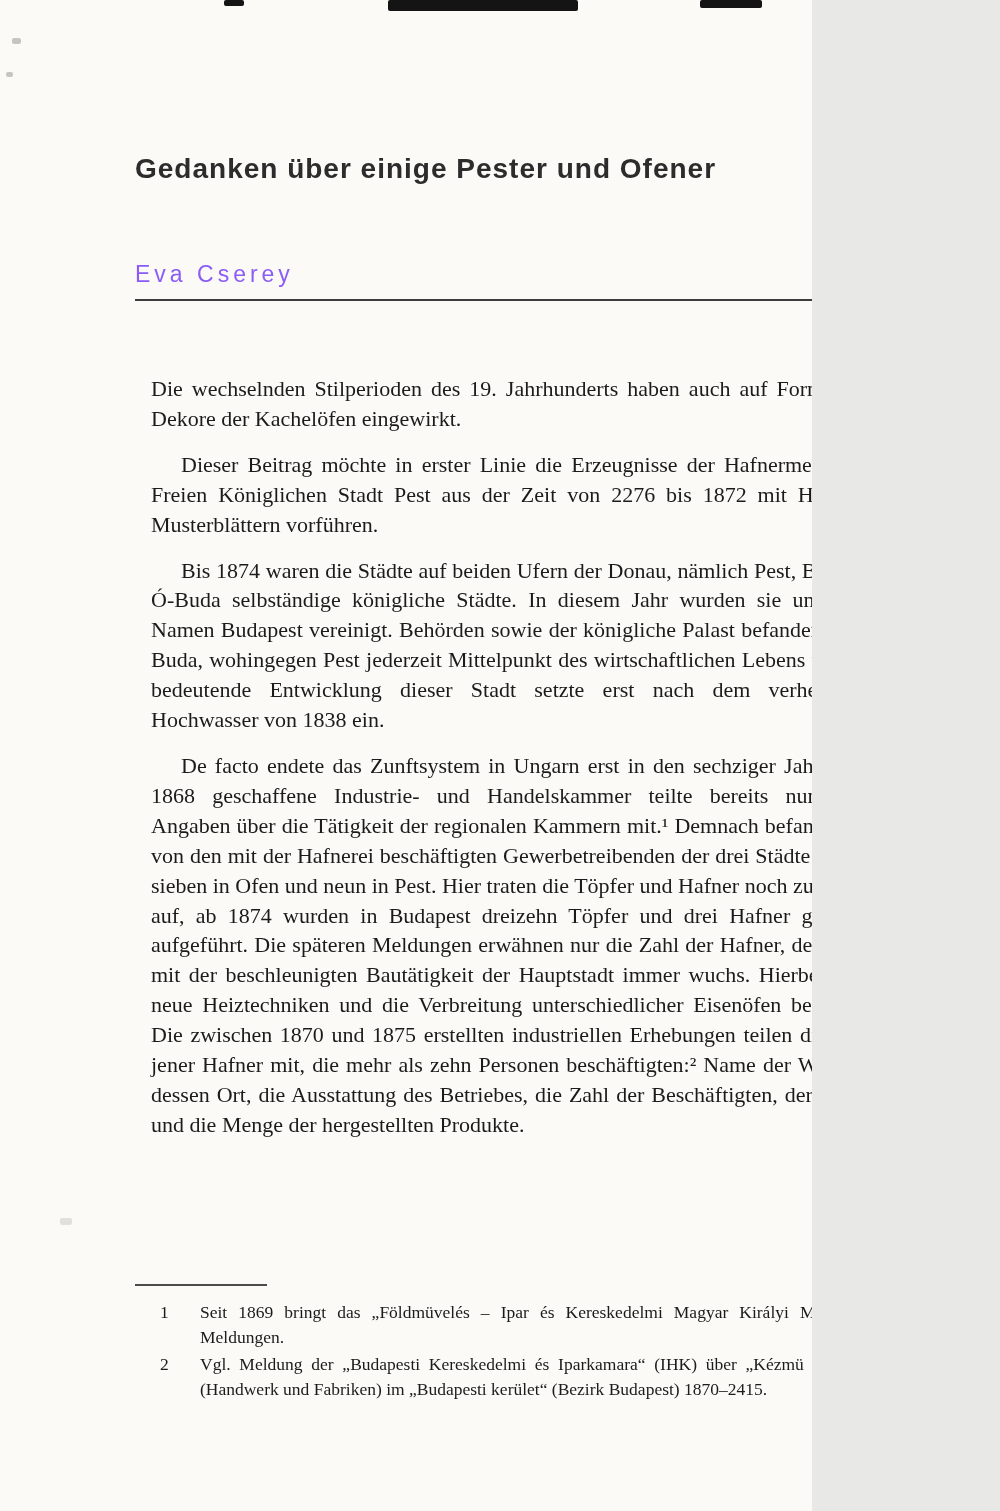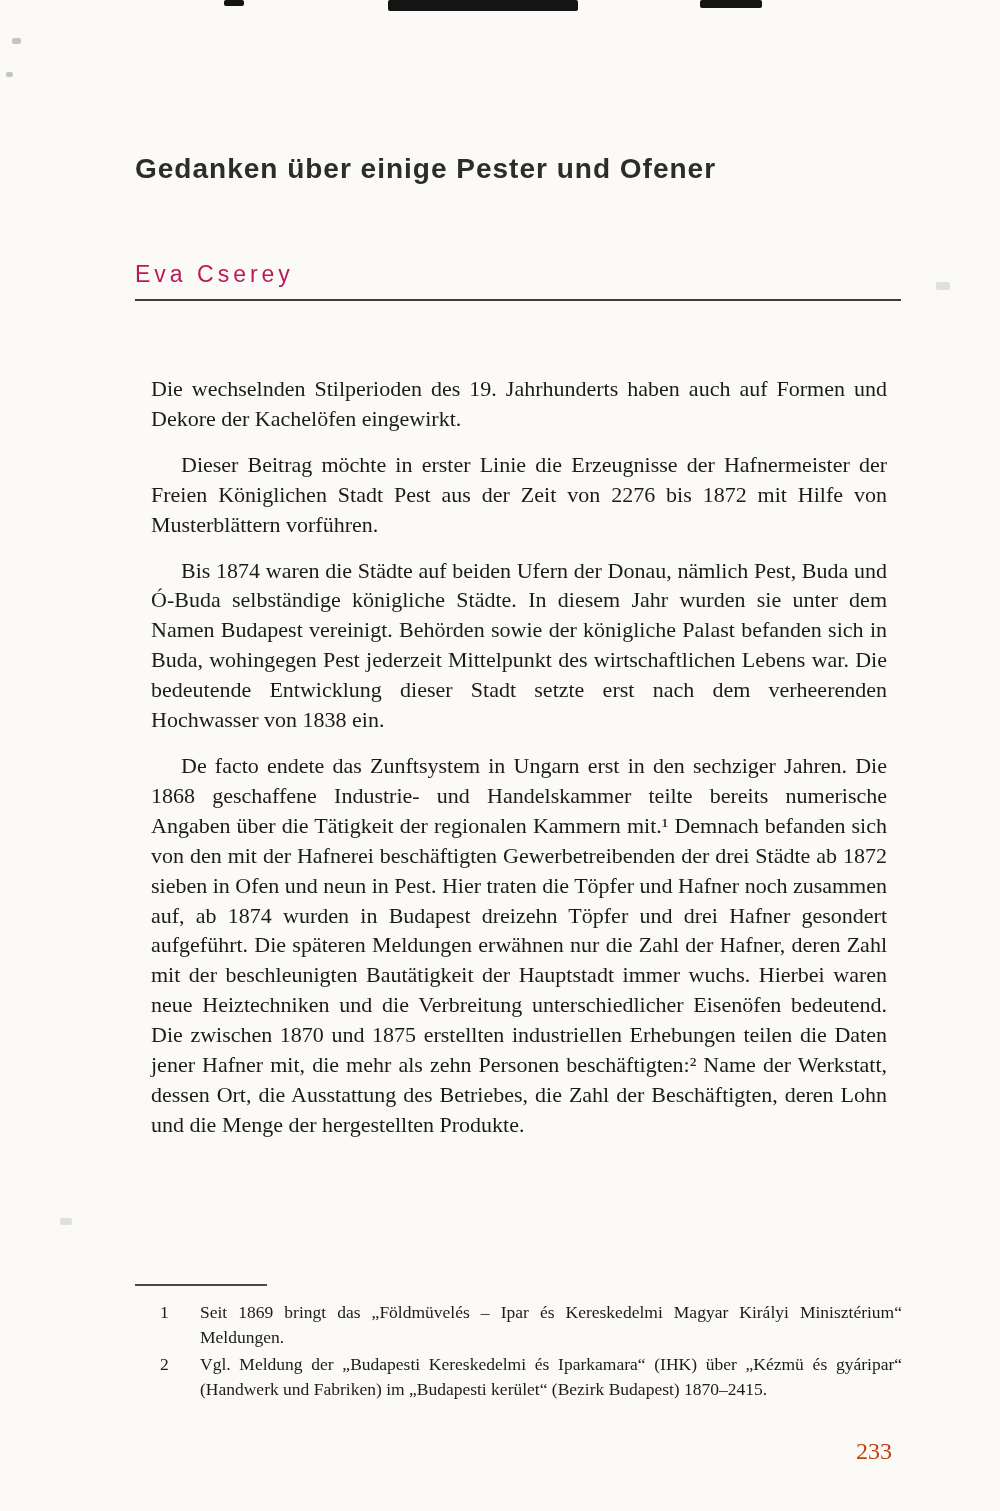--- a/index.html
+++ b/index.html
@@ -2,21 +2,21 @@
 <html><head>
 <meta charset="utf-8">
 <style>
   html, body {
     margin: 0;
     padding: 0;
     background: #e8e8e6;
   }
   .page {
     position: relative;
-    width: 1000px;
+    width: 812px;
     height: 1511px;
     background: #fbfaf7;
     overflow: hidden;
     font-family: "Liberation Serif", serif;
     color: #1b1b1b;
   }
 
   
   .artifact {
     position: absolute;
@@ -41,21 +41,21 @@
   }
 
   
   .author {
     position: absolute;
     left: 135px;
     top: 261px;
     font-family: "Liberation Sans", sans-serif;
     font-size: 23px;
     letter-spacing: 4px;
-    color: #be185d;
+    color: #8b5cf6;
   }
   .author-rule {
     position: absolute;
     left: 135px;
     top: 299px;
     width: 766px;
     height: 2px;
     background: #3c3c3c;
   }
 

